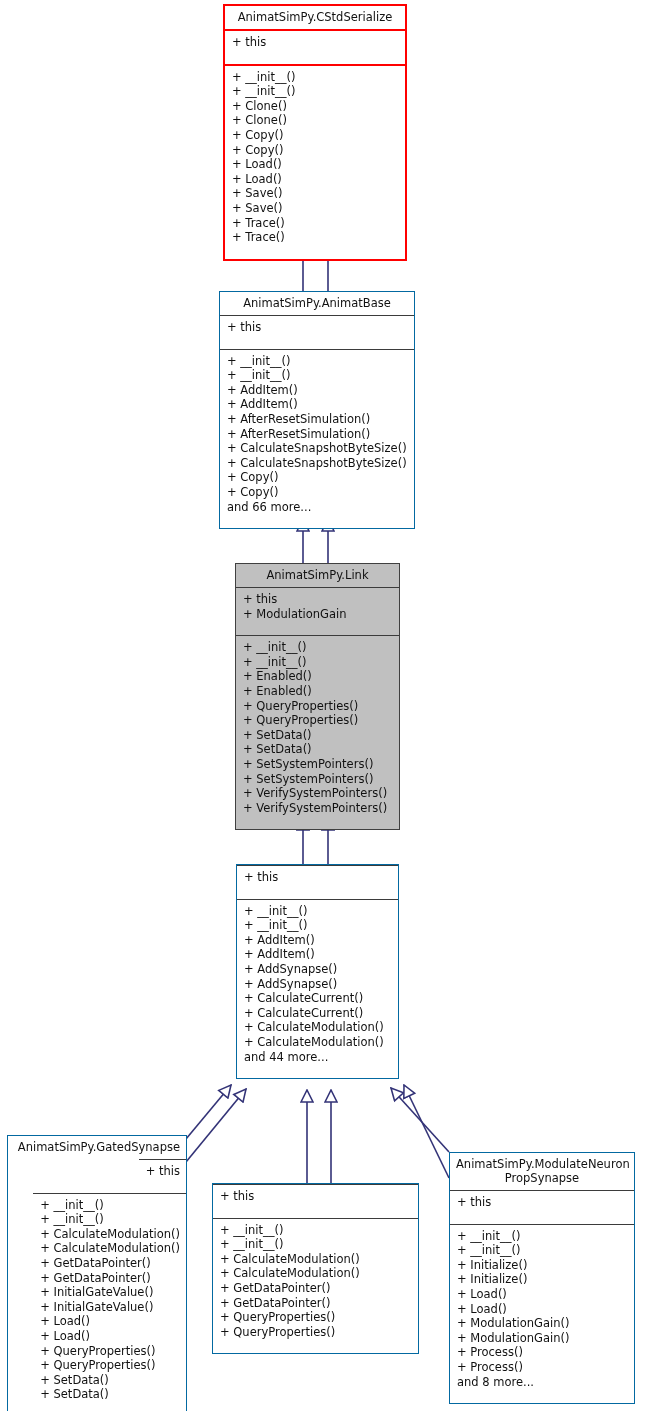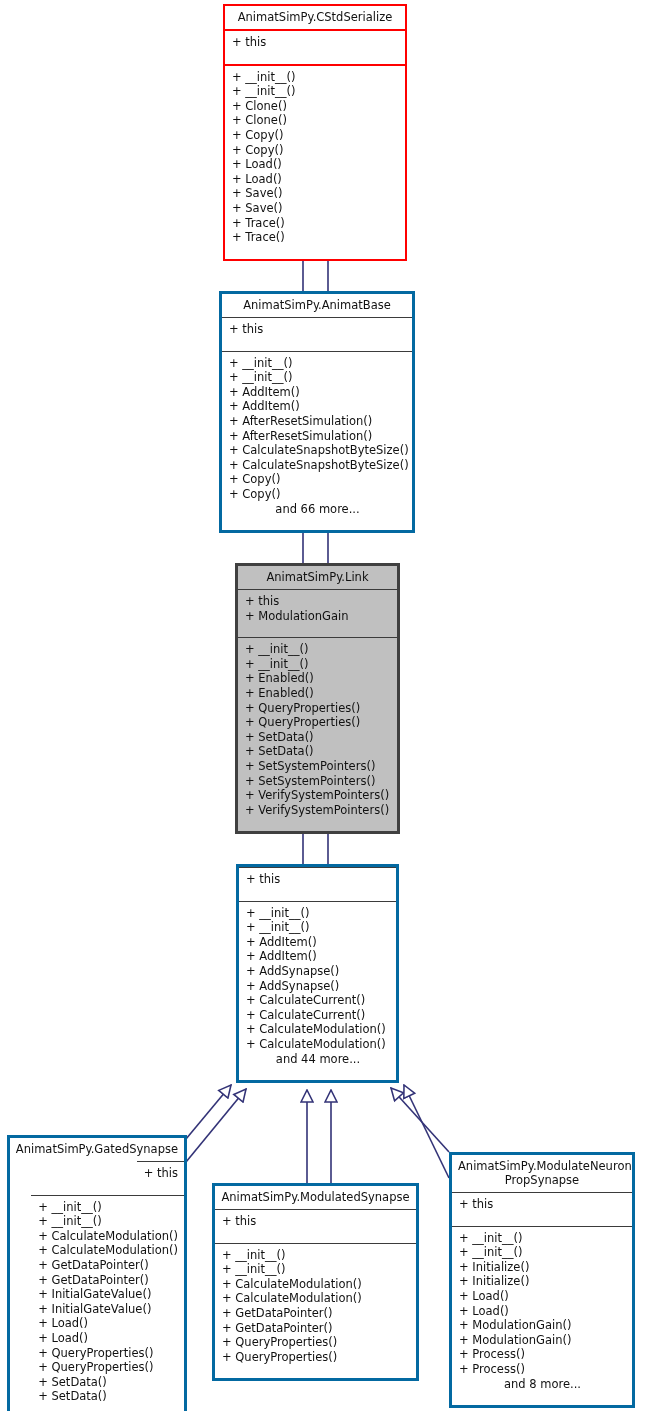--- a/index.html
+++ b/index.html
@@ -6,39 +6,39 @@
   html,body{margin:0;padding:0;background:#ffffff;}
   body{
     width:645px;height:1411px;position:relative;overflow:hidden;
     font-family:"DejaVu Sans","Liberation Sans",sans-serif;
   }
   #diagram{position:absolute;left:0;top:0;width:526px;height:1411px;}
   #edges{position:absolute;left:0;top:0;width:645px;height:1411px;pointer-events:none;}
 
   .uml-class{
     position:absolute;box-sizing:border-box;
-    border:3px solid #0369a1;background:#ffffff;
+    border:1px solid #0369a1;background:#ffffff;
     display:flex;flex-direction:column;
   }
   .uml-class.highlight{background:#c0c0c0;border-color:#404040;justify-content:center;}
   .uml-class.highlight .compartment{background:#c0c0c0;}
   .uml-class.accent{border:2px solid #ff0000;}
   .uml-class.accent .compartment{border-top-color:#ff0000;}
 
   .class-title{
     text-align:center;font-size:11.5px;color:#111;
     padding:4px 6px 5px 6px;line-height:14px;white-space:pre-line;
   }
   .compartment{border-top:1px solid #3b3b3b;padding:4px 0 14px 0;}
   .accent .compartment{border-top:2px solid #ff0000;}
   .member{
     font-size:11.5px;color:#111;line-height:14.6px;
     padding:0 6px 0 7px;white-space:nowrap;
   }
-  .member.more{padding-left:7px;text-align:center;}
+  .member.more{padding-left:7px;}
 </style>
 </head>
 <body>
 
 <div id="diagram">
 
   <svg id="edges" viewBox="0 0 645 1411" width="645" height="1411">
     <defs>
       <marker id="arrowhead" viewBox="0 0 12 12" refX="11" refY="6" markerWidth="9" markerHeight="9" orient="auto-start-reverse">
         <path d="M 1 1 L 11 6 L 1 11 z" fill="#ffffff" stroke="#333377" stroke-width="1.3"></path>
@@ -165,21 +165,20 @@
       <div class="member">+ Load()</div>
       <div class="member">+ Load()</div>
       <div class="member">+ QueryProperties()</div>
       <div class="member">+ QueryProperties()</div>
       <div class="member">+ SetData()</div>
       <div class="member">+ SetData()</div>
     </div>
   </div>
 
   <div class="uml-class" style="left:212px;top:1183px;width:207px;">
-    <div class="class-title">AnimatSimPy.ModulatedSynapse</div>
     <div class="compartment">
       <div class="member">+ this</div>
     </div>
     <div class="compartment">
       <div class="member">+ __init__()</div>
       <div class="member">+ __init__()</div>
       <div class="member">+ CalculateModulation()</div>
       <div class="member">+ CalculateModulation()</div>
       <div class="member">+ GetDataPointer()</div>
       <div class="member">+ GetDataPointer()</div>

